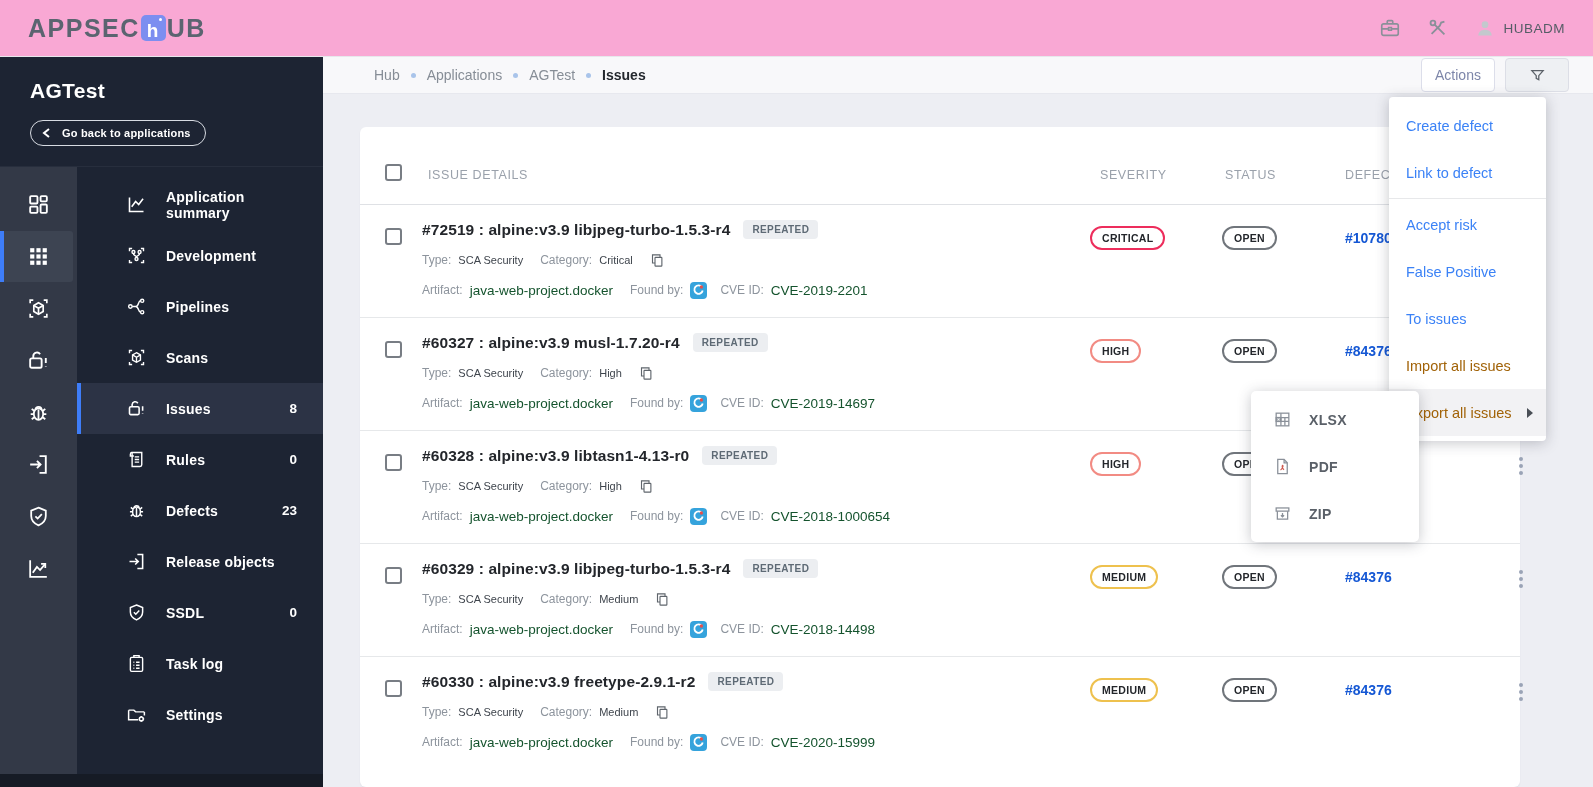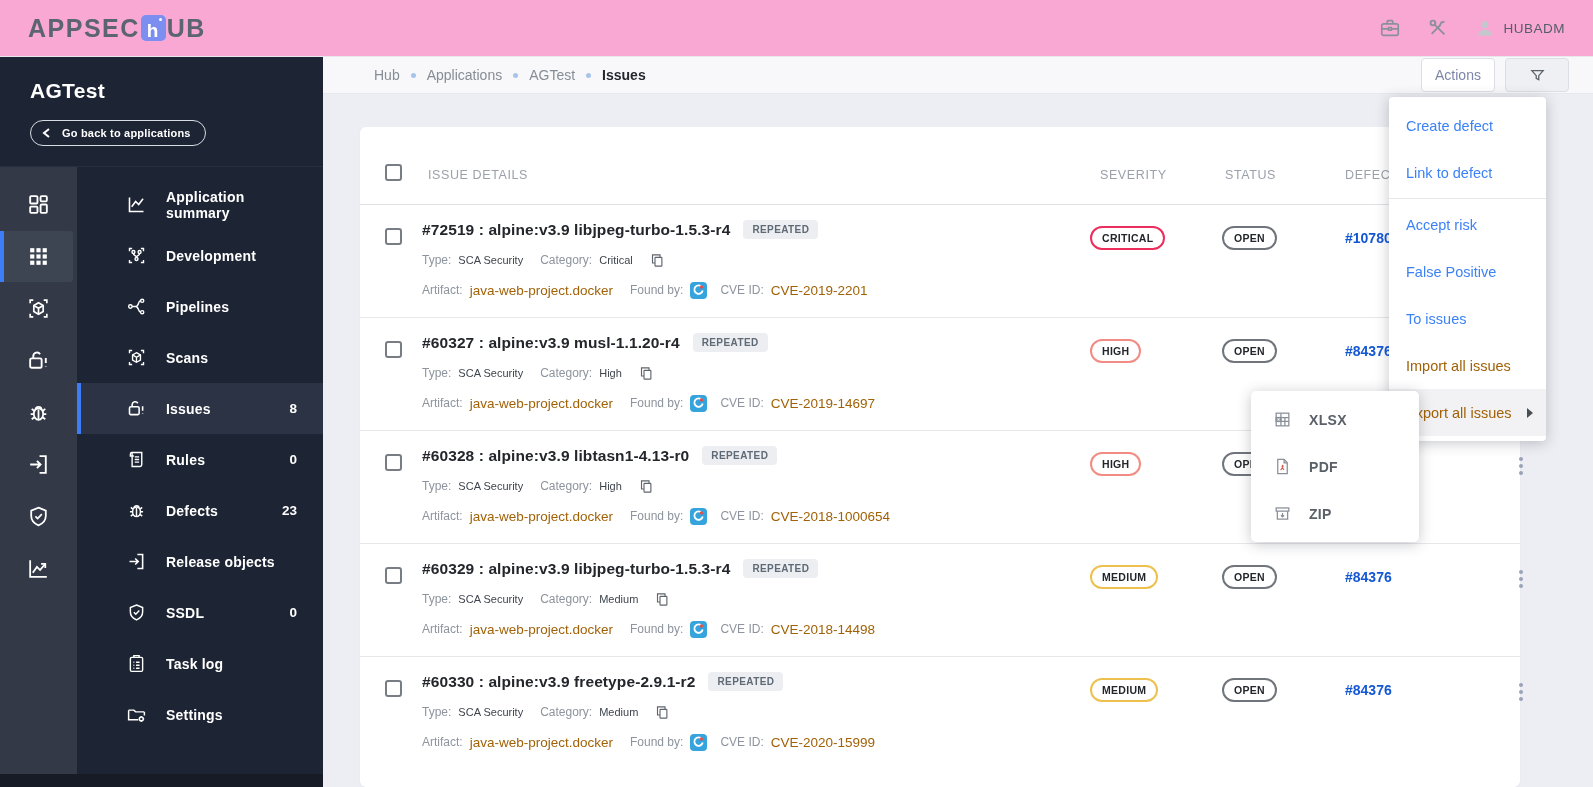--- a/index.html
+++ b/index.html
@@ -74,21 +74,21 @@
   .row:last-child { border-bottom:none; }
   .row .cb { left:25px; top:23px; }
   .row-main { position:absolute; left:62px; top:15px; }
   .row-title-line { display:flex; align-items:center; gap:13px; }
   .row-title { font-size:15.5px; font-weight:700; color:#23262b; cursor:pointer; letter-spacing:.1px;}
   .tag { background:#eceef1; color:#5e6a75; font-size:10px; font-weight:700; letter-spacing:.4px;
     padding:4px 9px; border-radius:4px; }
   .row-line { display:flex; align-items:center; gap:7px; margin-top:12px; height:18px;}
   .row-line .lbl { font-size:12px; color:#8d949d; }
   .row-line .val { font-size:11px; color:#3f454d; margin-right:10px;}
-  .link { font-size:13.5px; color:#a16207; cursor:pointer; text-decoration:none; margin-right:10px;}
+  .link { font-size:13.5px; color:#14532d; cursor:pointer; text-decoration:none; margin-right:10px;}
   .copy-icon { width:15px; height:15px; color:#5f656c; cursor:pointer; display:inline-flex;}
   .copy-icon svg { width:15px; height:15px;}
   .foundby { width:17px; height:17px; display:inline-flex; margin-right:6px; }
 
   .pill { position:absolute; top:21px; border:2px solid; border-radius:12px; background:#fff;
     font-size:10.5px; font-weight:700; color:#23262b; padding:4px 10px; letter-spacing:.3px;}
   .sev { left:730px; }
   .sev-critical { border-color:#ed2d5c; }
   .sev-high { border-color:#f28b83; }
   .sev-medium { border-color:#eec14e; }
@@ -425,21 +425,21 @@
               <i></i>
               <i></i>
               <i></i>
             </span>
         </div>
 
         <div class="row">
           <span class="cb"></span>
           <div class="row-main">
             <div class="row-title-line">
-              <span class="row-title">#60327 : alpine:v3.9 musl-1.1.20-r4</span>
+              <span class="row-title">#60327 : alpine:v3.9 musl-1.7.20-r4</span>
               <span class="tag">REPEATED</span>
             </div>
             <div class="row-line">
               <span class="lbl">Type:</span>
               <span class="val">SCA Security</span>
               <span class="lbl">Category:</span>
               <span class="val">High</span>
               <span class="copy-icon">
                   <svg viewBox="0 0 24 24" fill="none" stroke="currentColor" stroke-width="1.8">
                     <rect x="8" y="7" width="11" height="14" rx="1"></rect>

